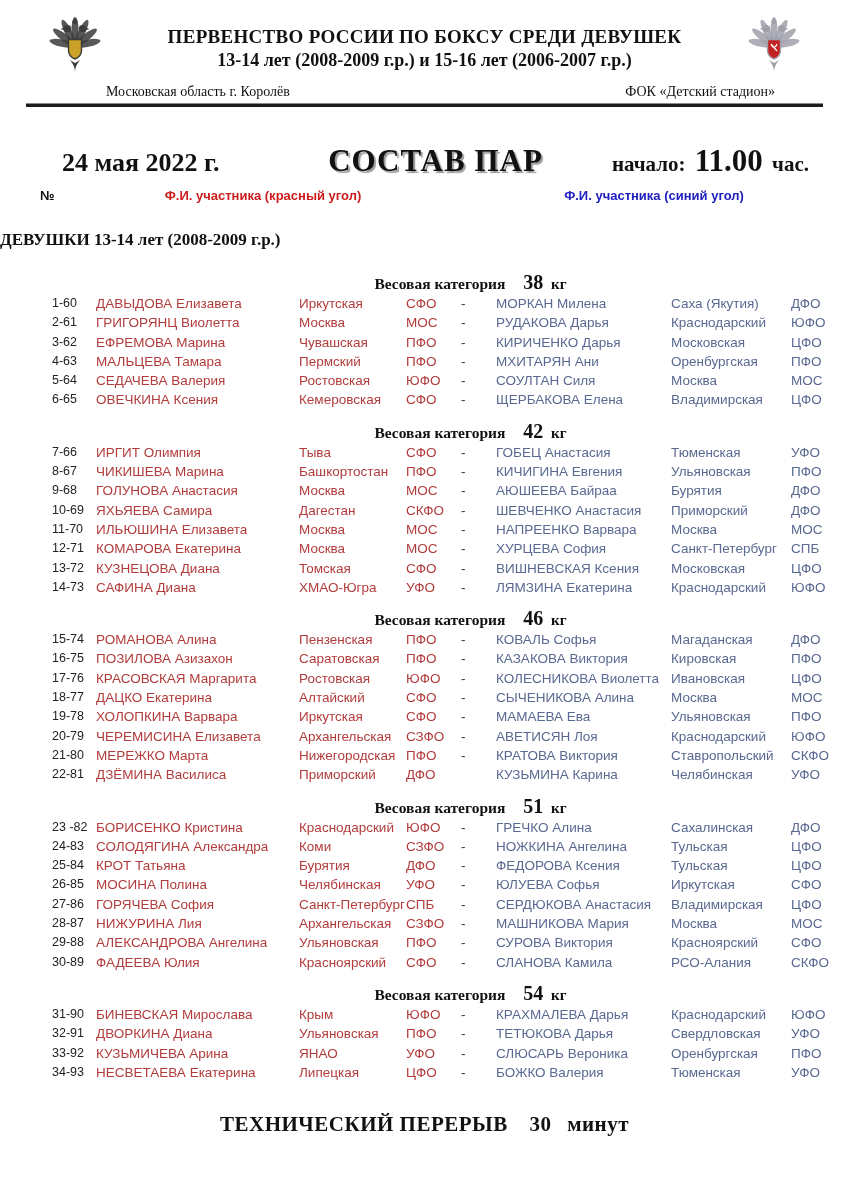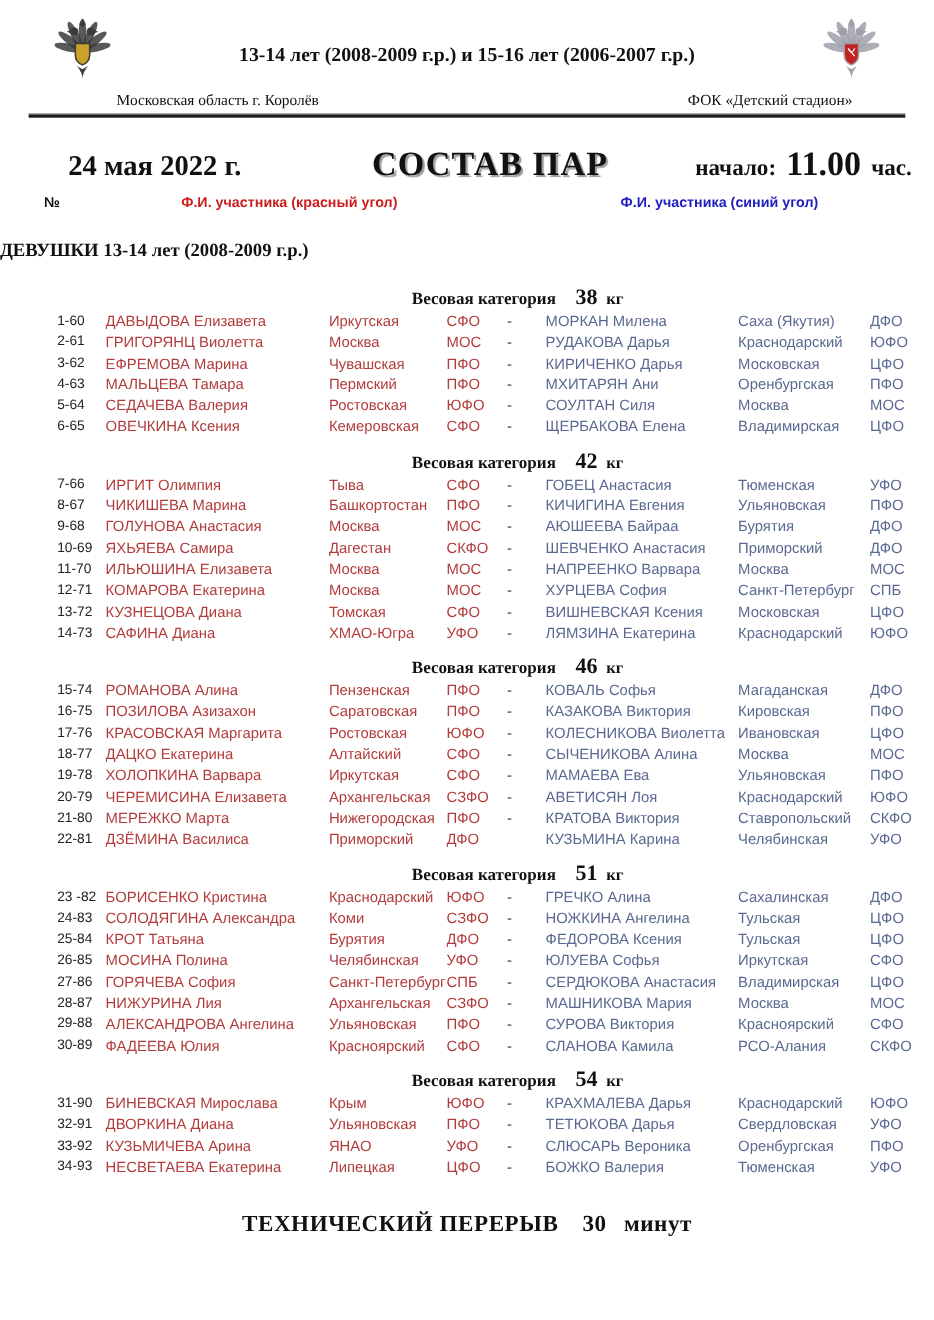--- a/index.html
+++ b/index.html
@@ -19,21 +19,21 @@
   
   .hdr{display:grid;grid-template-columns:110px 1fr 110px;align-items:center;padding:16px 20px 0 20px;}
   .emblem{display:flex;justify-content:center;}
   .hdr-titles{text-align:center;font-family:"Liberation Serif",serif;font-weight:bold;}
   .hdr-title1{font-size:19px;letter-spacing:.3px;}
   .hdr-title2{font-size:18px;margin-top:2px;}
   .venue-row{display:flex;justify-content:space-between;font-family:"Liberation Serif",serif;font-size:14px;padding:4px 74px 2px 106px;}
   .hdr-rule{margin:1px 26px 0 26px;border-top:1px solid #8a8a8a;border-bottom:3px solid #1c1c1c;height:3px;}
 
   
-  .info-row{display:grid;grid-template-columns:1fr auto 1fr;align-items:baseline;margin-top:24px;padding:0 20px 0 62px;font-family:"Liberation Serif",serif;font-weight:bold;}
+  .info-row{display:grid;grid-template-columns:1fr auto 1fr;align-items:baseline;margin-top:36px;padding:0 40px 0 62px;font-family:"Liberation Serif",serif;font-weight:bold;}
   .info-date{font-size:26px;}
   .info-title{font-size:31px;letter-spacing:1px;text-shadow:2px 2px 1px #9b9b9b;padding:0 30px;}
   .info-start{text-align:right;font-size:21px;white-space:nowrap;}
   .info-start .time{font-size:31px;padding:0 4px;}
 
   
   .col-hdr{display:grid;grid-template-columns:27px 392px 1fr;padding-left:40px;margin-top:9px;font-size:13px;font-weight:bold;}
   .col-hdr .num{color:var(--ink);}
   .col-hdr .red-lbl{color:var(--header-red);text-align:center;}
   .col-hdr .blue-lbl{color:var(--header-blue);text-align:center;}
@@ -83,20 +83,21 @@
         <circle cx="24.5" cy="12.5" r="3.6" fill="currentColor"></circle>
         <circle cx="39.5" cy="12.5" r="3.6" fill="currentColor"></circle>
         <path d="M21.5 11.5 l-4 1.4 4 1.4 z" fill="currentColor"></path>
         <path d="M42.5 11.5 l4 1.4 -4 1.4 z" fill="currentColor"></path>
         <path d="M29 6 l3 -4 3 4 -2 2 h-2 z" fill="currentColor"></path>
         <path d="M27 44 q5 6 5 12 q0 -6 5 -12 l-5 3 z" fill="currentColor"></path>
         <path d="M25.5 23.5 h13 v10.5 q0 6.5 -6.5 9 q-6.5 -2.5 -6.5 -9 z" fill="#c9a227" stroke="currentColor" stroke-width="1.4"></path>
       </svg>
     </div>
     <div class="hdr-titles">
+      <div class="hdr-title1">ПЕРВЕНСТВО РОССИИ ПО БОКСУ СРЕДИ ДЕВУШЕК</div>
       <div class="hdr-title2">13-14 лет (2008-2009 г.р.) и 15-16 лет (2006-2007 г.р.)</div>
     </div>
     <div class="emblem">
       <svg class="eagle" width="64" height="64" viewBox="0 0 64 64" style="color:#a0a0ab">
         <g class="feather" fill="currentColor">
           <ellipse cx="32" cy="17" rx="3.6" ry="13" transform="rotate(-78 32 30)"></ellipse>
           <ellipse cx="32" cy="16" rx="3.6" ry="13.5" transform="rotate(-52 32 30)"></ellipse>
           <ellipse cx="32" cy="15" rx="3.6" ry="14" transform="rotate(-26 32 30)"></ellipse>
           <ellipse cx="32" cy="15" rx="3.6" ry="14" transform="rotate(0 32 30)"></ellipse>
           <ellipse cx="32" cy="15" rx="3.6" ry="14" transform="rotate(26 32 30)"></ellipse>

